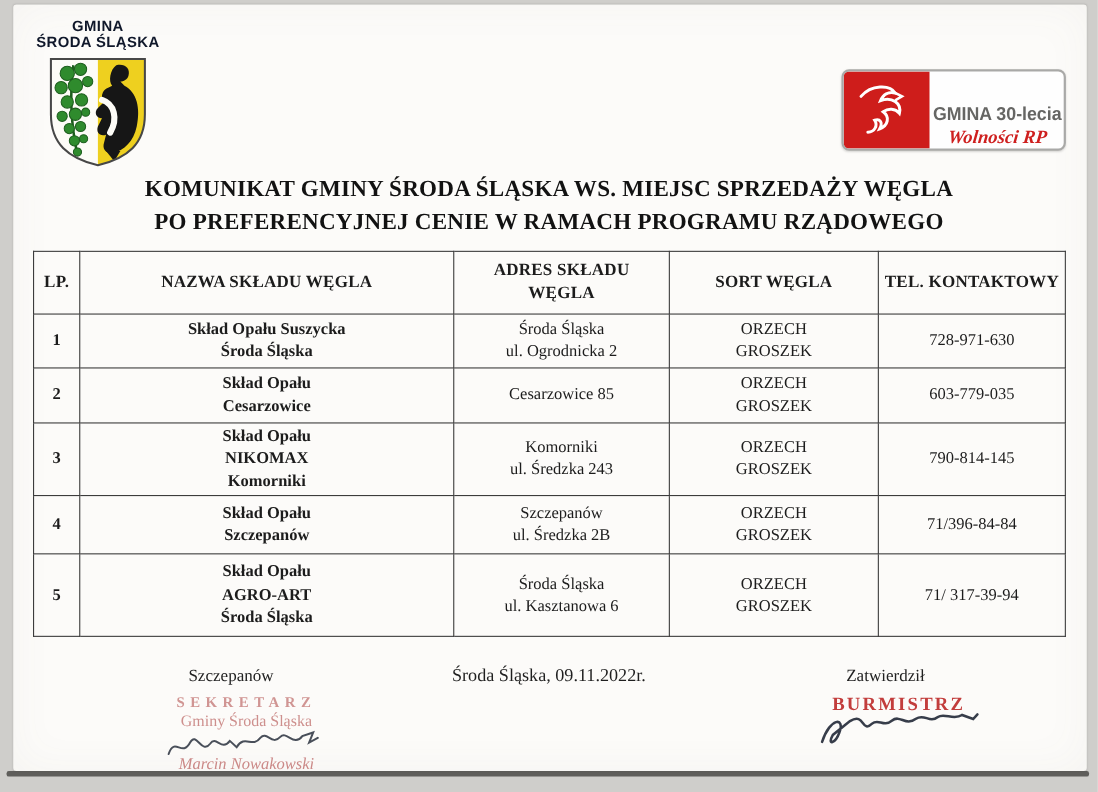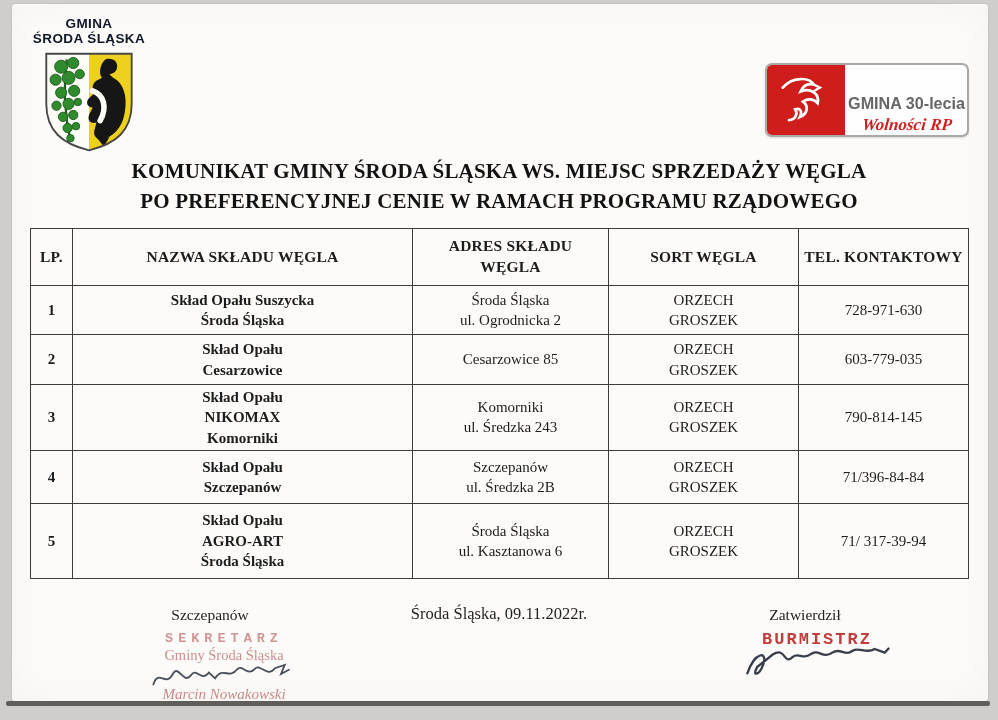--- a/index.html
+++ b/index.html
@@ -88,21 +88,21 @@
   .prepared-label { left: 150px; width: 120px; text-align: center; }
   .approved-label { left: 745px; width: 120px; text-align: center; }
   .place-date {
     position: absolute; top: 604px; left: 0; right: 0;
     text-align: center; font-size: 16.5px; color: #1f1f1f;
   }
 
   .stamp { position: absolute; text-align: center; }
   .secretary-stamp { left: 128px; top: 631px; width: 192px; color: #c98482; }
   .mayor-stamp { left: 733px; top: 630px; width: 168px; color: #b96767; }
-  .stamp-title { font-weight: bold; font-size: 13.5px; letter-spacing: 5px; opacity: .85; font-family: Liberation Mono, monospace; }
+  .stamp-title { font-weight: bold; font-size: 13.5px; letter-spacing: 5px; opacity: .85; }
   .mayor-stamp .stamp-title { font-size: 17px; letter-spacing: 2px; color: #b91c1c; }
   .stamp-org { font-size: 14.5px; margin-top: 1px; opacity: .9; }
   .stamp-name { font-style: italic; font-size: 15px; margin-top: -4px; opacity: .95; }
   .mayor-stamp .stamp-name { font-style: normal; font-size: 16.5px; color: #c4504c; margin-top: -3px; }
   .sig-svg { display: block; margin: -6px auto -2px; transform: rotate(-2deg); }
   .mayor-stamp .sig-svg { margin: -2px auto -4px; }
 </style>
 </head>
 <body>
 

